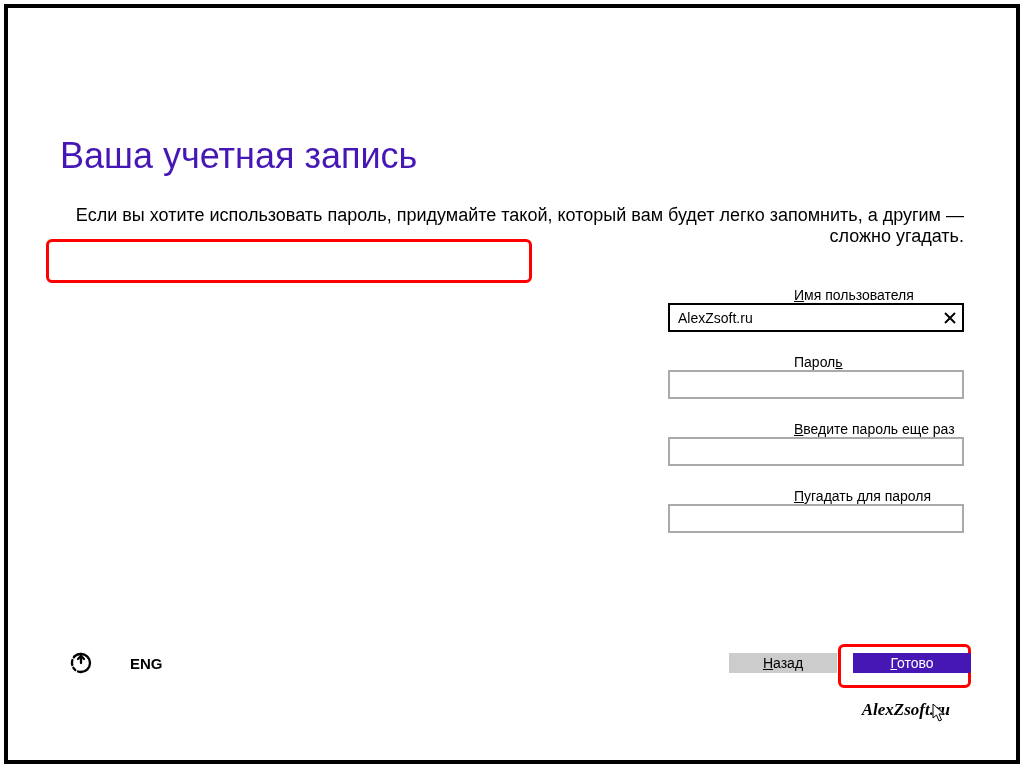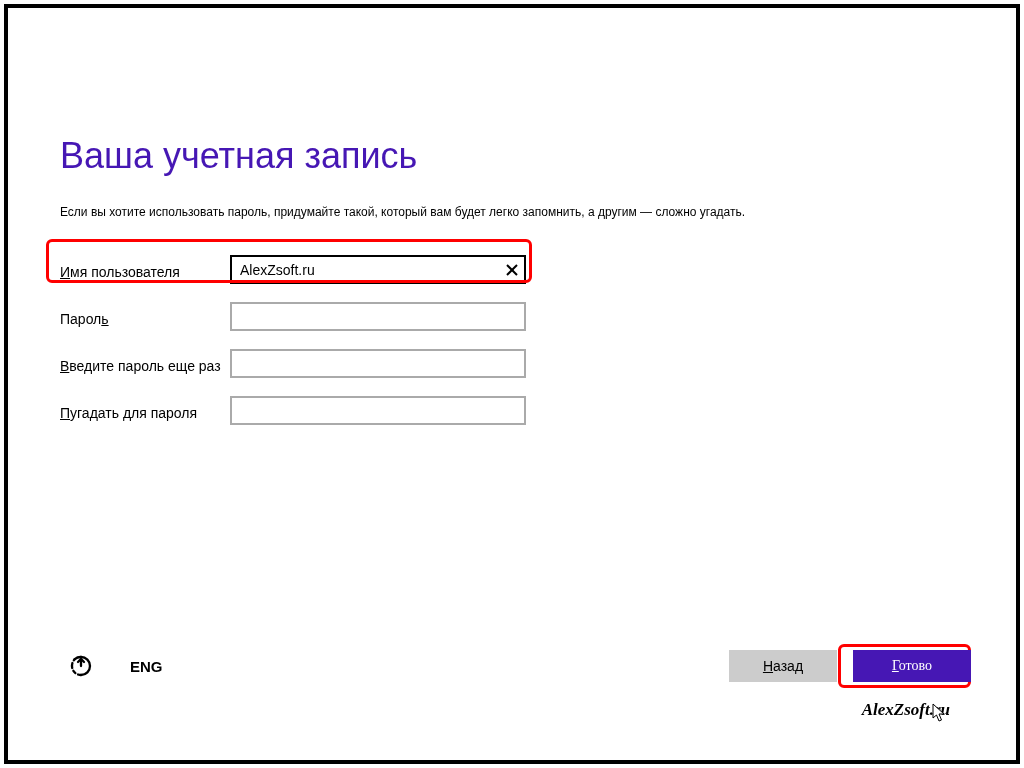--- a/index.html
+++ b/index.html
@@ -22,28 +22,30 @@
       top: 135px;
       right: 60px;
     }
     .page-title {
       font-size: 36px;
       font-weight: 300;
       color: #4617b4;
       margin-bottom: 28px;
     }
     .intro-text {
-      font-size: 12px;
+      font-size: 18px;
       color: #000;
       margin-bottom: 36px;
+      text-align: right;
     }
     .form-row {
       display: flex;
-      align-items: center;
+      align-items: flex-end;
       margin-bottom: 18px;
+      flex-direction: column;
     }
     .form-label {
       width: 170px;
       font-size: 14px;
       color: #000;
       padding-top: 4px;
     }
     .form-label .accel {
       text-decoration: underline;
     }
@@ -117,38 +119,37 @@
     .lang-label {
       font-size: 15px;
       font-weight: 600;
     }
     .footer-right {
       display: flex;
       gap: 16px;
     }
     .btn {
       min-width: 108px;
-      height: 32px;
+      height: 20px;
       border: none;
       font-size: 14px;
       font-family: inherit;
       cursor: pointer;
       display: flex;
       align-items: center;
       justify-content: center;
     }
     .btn-back {
       background: #cccccc;
       color: #000;
     }
     .btn-done {
       background: #4617b4;
       color: #fff;
       min-width: 118px;
-      font-family: Liberation Serif, serif;
     }
     .btn .accel { text-decoration: underline; }
     .watermark {
       position: absolute;
       right: 74px;
       top: 700px;
       font-style: italic;
       font-family: Georgia, "Times New Roman", serif;
       font-weight: bold;
       font-size: 17px;

